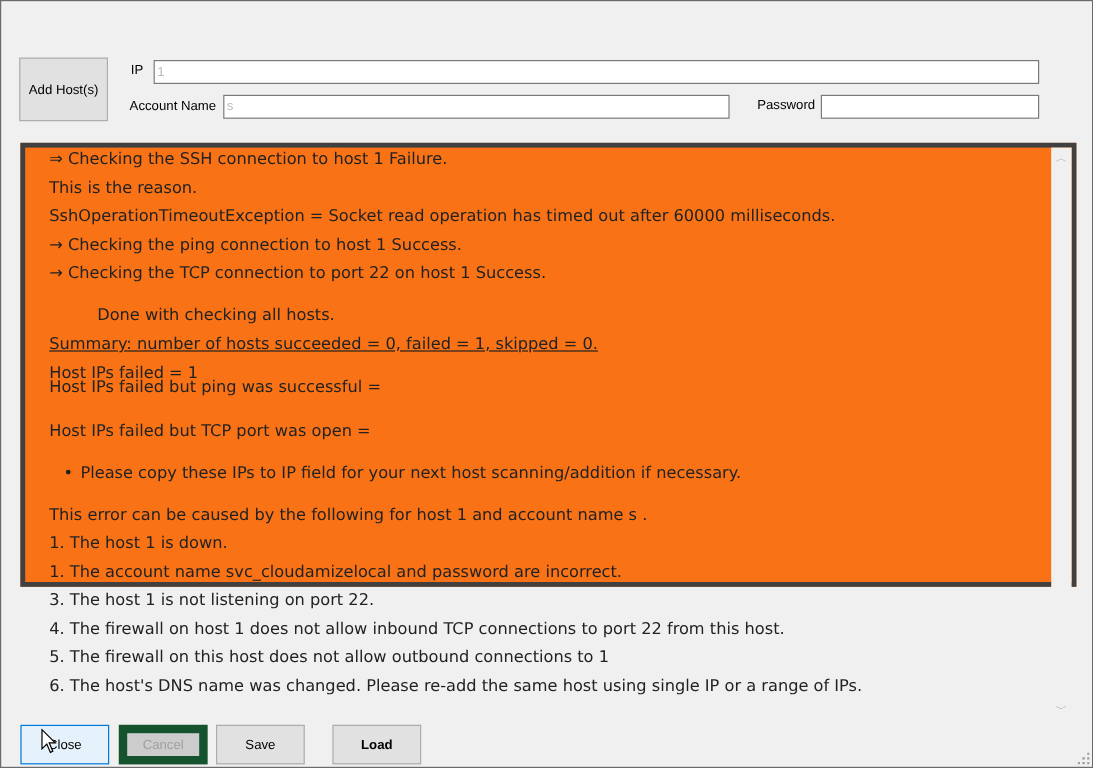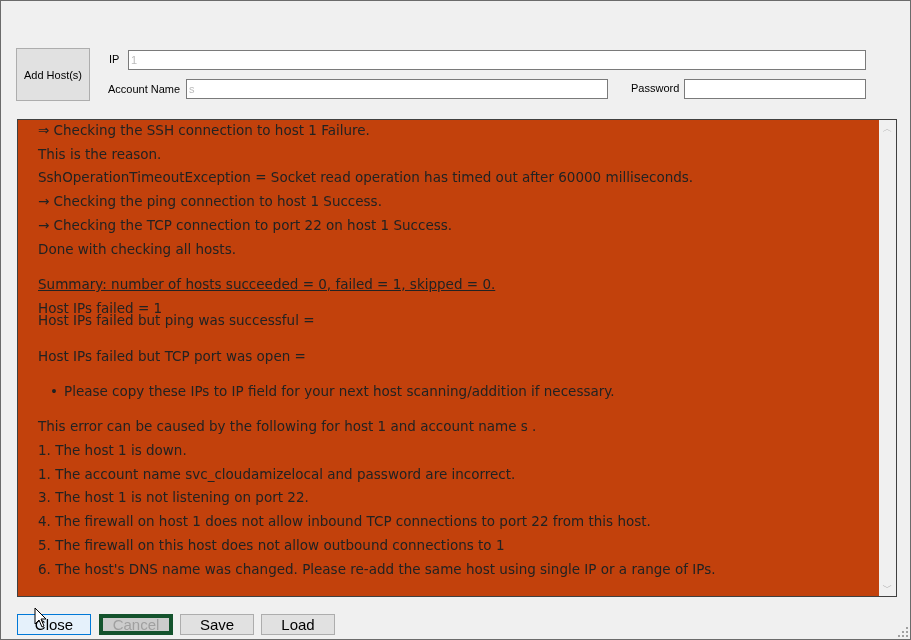--- a/index.html
+++ b/index.html
@@ -46,46 +46,46 @@
       background: #e1e1e1; border: 1px solid #adadad;
       font-size: 11px; color: #000; display: flex; align-items: center; justify-content: center;
     }
     .lbl { position: absolute; font-size: 11px; color: #000; }
     .field {
       position: absolute; height: 20px; background: #fff; border: 1px solid #7a7a7a;
       font-size: 11px; color: #bbb; padding: 3px 2px; font-family: "Liberation Sans", sans-serif;
     }
 
     .log-box {
-      position: absolute; left: 16px; top: 118px; width: 880px; height: 478px;
-      background: #c2410c; border: 1px solid #404040;
+      position: absolute; left: 16px; top: 118px; width: 880px; height: 370px;
+      background: #f97316; border: 4px solid #404040;
     }
     .log-content {
       position: absolute; left: 20px; top: 0; width: 840px;
       font-family: "DejaVu Sans", sans-serif; font-size: 13.5px; color: #222;
     }
     .log-line { position: absolute; left: 0; white-space: nowrap; }
     .bullet { position: absolute; left: 12px; }
     .scrollbar {
       position: absolute; right: 0; top: 0; width: 17px; height: 476px; background: #f0f0f0;
     }
     .scroll-up, .scroll-down {
       position: absolute; left: 0; width: 17px; height: 17px; color: #b0b0b0;
       font-size: 10px; display: flex; align-items: center; justify-content: center;
     }
     .scroll-up { top: 0; }
     .scroll-down { bottom: 0; }
 
     .bottom-btn {
-      position: absolute; top: 603px; width: 74px; height: 21px;
+      position: absolute; top: 603px; width: 74px; height: 33px;
       background: #e1e1e1; border: 1px solid #adadad;
-      font-size: 15px; color: #000; display: flex; align-items: center; justify-content: center; margin-top: 10px;
+      font-size: 11px; color: #000; display: flex; align-items: center; justify-content: center;
     }
     .bottom-btn.focused { background: #e5f1fb; border: 1px solid #0078d7; }
-    .bottom-btn.disabled { background: #cccccc; border: 4px solid #14532d; color: #a0a0a0; text-align: right; }
+    .bottom-btn.disabled { background: #cccccc; border: 7px solid #14532d; color: #a0a0a0; text-align: right; }
 
     .cursor {
       position: absolute; left: 33px; top: 606px; width: 14px; height: 22px;
     }
     .grip {
       position: absolute; right: 2px; bottom: 2px; width: 10px; height: 10px;
     }
   </style>
 </head>
 <body>
@@ -103,21 +103,21 @@
   <span class="lbl" style="left:630px; top:81px;">Password</span>
   <input class="field" type="password" style="left: 683px; top: 78px; width: 182px;" value="">
 
   <div class="log-box">
     <div class="log-content">
       <div class="log-line" style="top:2px;">⇒ Checking the SSH connection to host 1                    Failure.</div>
       <div class="log-line" style="top:26px;">This is the reason.</div>
       <div class="log-line" style="top:49px;">SshOperationTimeoutException = Socket read operation has timed out after 60000 milliseconds.</div>
       <div class="log-line" style="top:73px;">→ Checking the ping connection to host 1                    Success.</div>
       <div class="log-line" style="top:97px;">→ Checking the TCP connection to port 22 on host 1                    Success.</div>
-      <div class="log-line" style="top:121px;">Done with checking all hosts.</div>
+      <div class="log-line" style="top:132px;margin-left:40px;">Done with checking all hosts.</div>
       <div class="log-line" style="top:156px;text-decoration:underline;">Summary: number of hosts succeeded = 0, failed = 1, skipped = 0.</div>
       <div class="log-line" style="top:180px;">Host IPs failed = 1</div>
       <div class="log-line" style="top:192px;">Host IPs failed but ping was successful =</div>
       <div class="log-line" style="top:228px;">Host IPs failed but TCP port was open =</div>
       <div class="log-line" style="top:263px; left:26px;">Please copy these IPs to IP field for your next host scanning/addition if necessary.</div>
       <span class="bullet" style="top:263px;">•</span>
       <div class="log-line" style="top:298px;">This error can be caused by the following for host 1                    and account name s                              .</div>
       <div class="log-line" style="top:322px;">1. The host 1                    is down.</div>
       <div class="log-line" style="top:346px;">1. The account name svc_cloudamizelocal and password are incorrect.</div>
       <div class="log-line" style="top:369px;">3. The host 1                    is not listening on port 22.</div>
@@ -127,21 +127,21 @@
     </div>
     <div class="scrollbar">
       <div class="scroll-up">︿</div>
       <div class="scroll-down">﹀</div>
     </div>
   </div>
 
   <div class="bottom-btn focused" style="left:16px;">Close</div>
   <div class="bottom-btn disabled" style="left:98px;">Cancel</div>
   <div class="bottom-btn" style="left:179px;">Save</div>
-  <div class="bottom-btn" style="left:260px;">Load</div>
+  <div class="bottom-btn" style="left:276px;font-weight:bold;">Load</div>
 
   <svg class="cursor" viewBox="0 0 14 22">
     <path d="M1 1 L1 17 L5 13 L8 20 L10 19 L7 12 L12 12 Z" fill="#fff" stroke="#000" stroke-width="1"></path>
   </svg>
 
   <svg class="grip" viewBox="0 0 10 10">
     <rect x="8" y="0" width="2" height="2" fill="#a0a0a0"></rect>
     <rect x="4" y="4" width="2" height="2" fill="#a0a0a0"></rect>
     <rect x="8" y="4" width="2" height="2" fill="#a0a0a0"></rect>
     <rect x="0" y="8" width="2" height="2" fill="#a0a0a0"></rect>

